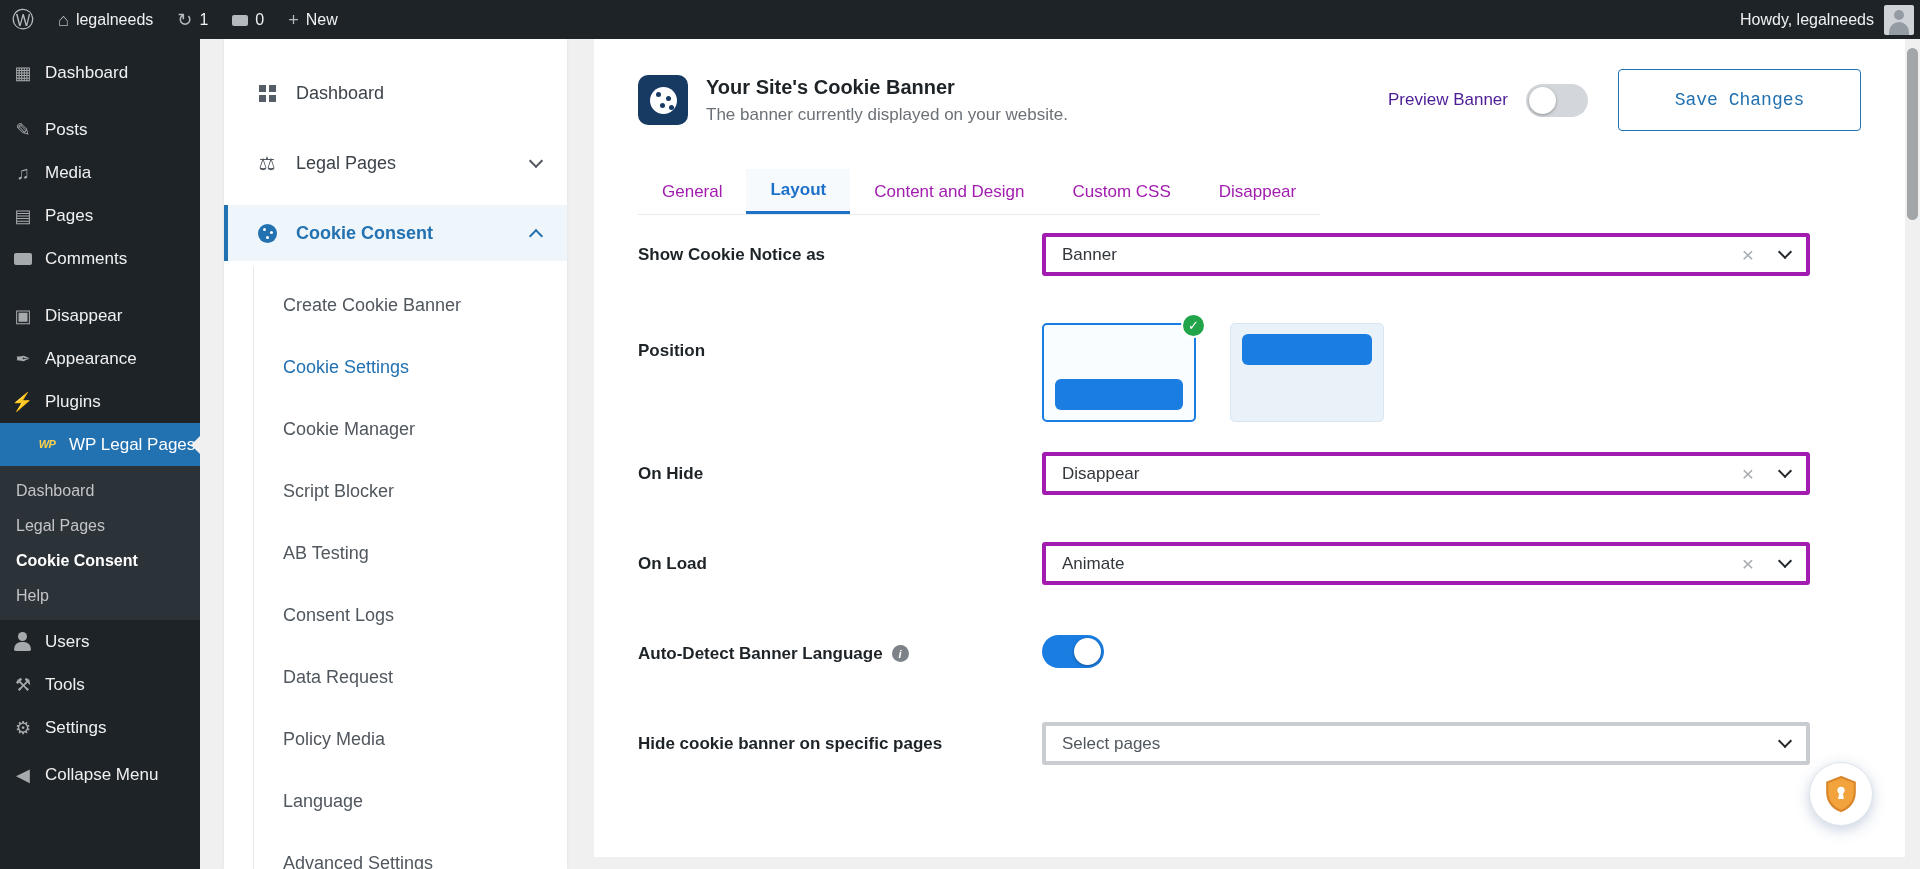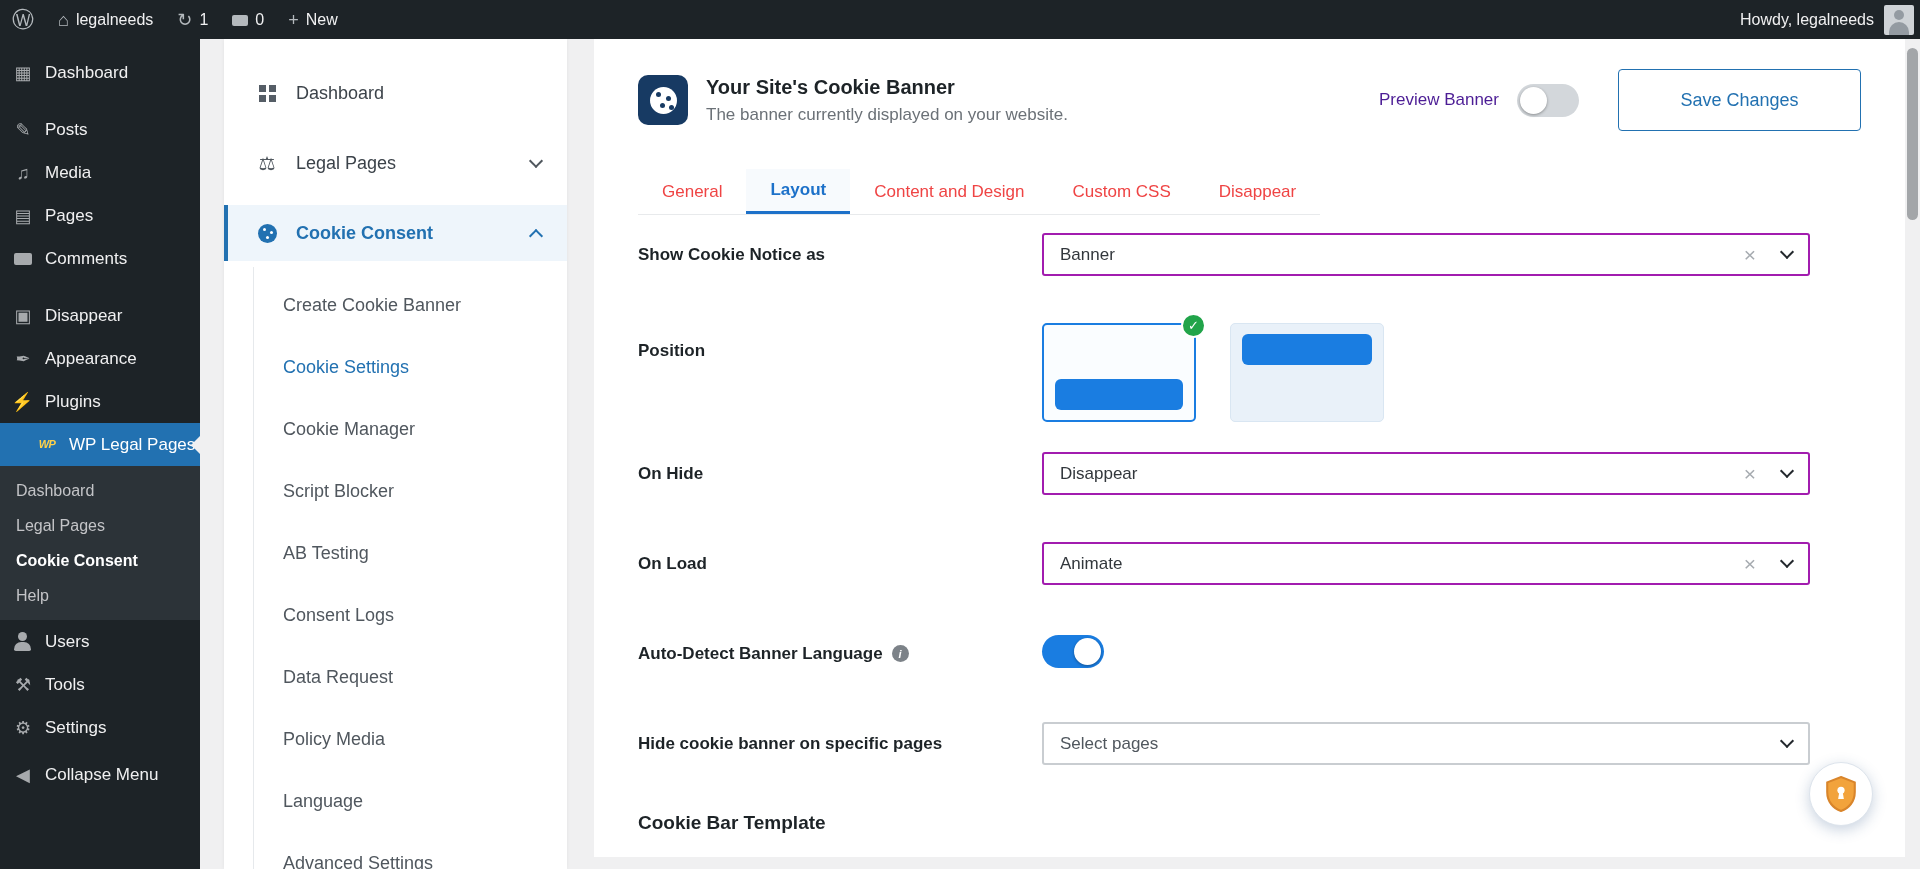--- a/index.html
+++ b/index.html
@@ -80,34 +80,34 @@
   .htext { margin-left:18px; }
   .title { font-size:20px; font-weight:bold; color:#1d2327; }
   .subtitle { font-size:17px; color:#6b7177; margin-top:6px; }
   .preview-wrap { margin-left:auto; display:flex; align-items:center; gap:18px; }
   .preview-label { font-size:17px; color:#4c1d95; }
   .switch { position:relative; width:62px; height:33px; border-radius:17px; display:inline-block; cursor:pointer; flex-shrink:0; }
   .switch .knob { position:absolute; top:3px; width:27px; height:27px; border-radius:50%; background:#fff;
     box-shadow:0 1px 3px rgba(0,0,0,0.35); }
   .switch.off { background:#d3d7db; } .switch.off .knob { left:3px; }
   .switch.on  { background:#1a7de1; } .switch.on  .knob { right:3px; }
-  .save-btn { margin-left:39px; width:243px; height:62px; background:#fff; border:1px solid #2271b1; border-radius:4px;
-    color:#2271b1; font-size:18px; font-family:Liberation Sans, sans-serif; cursor:pointer; }
+  .save-btn { margin-left:30px; width:243px; height:62px; background:#fff; border:1px solid #2271b1; border-radius:4px;
+    color:#2271b1; font-size:18px; font-family:Liberation Mono, monospace; cursor:pointer; }
 
   .tabs { margin-top:38px; display:flex; border-bottom:1px solid #e8eaec; width:fit-content; }
-  .tab { padding:0 24px; height:45px; display:flex; align-items:center; font-size:17px; color:#ef4444; cursor:pointer; }
+  .tab { padding:0 24px; height:45px; display:flex; align-items:center; font-size:17px; color:#a21caf; cursor:pointer; }
   .tab.active { color:#1d71c9; font-weight:600; border-bottom:3px solid #1d71c9; background:#f7fafd; }
 
   .form { margin-top:18px; }
   .frow { display:flex; align-items:center; min-height:43px; margin-bottom:47px; }
   .frow.top-align { align-items:flex-start; }
   .frow.top-align .flabel { margin-top:18px; }
   .flabel { width:404px; flex-shrink:0; font-weight:600; font-size:17px; color:#1d2327; display:flex; align-items:center; gap:9px; }
   .fcontrol { width:768px; }
-  .sel { height:43px; border:2px solid #a21caf; border-radius:3px; background:#fff;
+  .sel { height:43px; border:4px solid #a21caf; border-radius:3px; background:#fff;
     display:flex; align-items:center; padding:0 16px; cursor:pointer; }
   .sel.gray-border { border-color:#c9cdd1; }
   .sel .val { font-size:17px; color:#32373c; }
   .sel .val.muted { color:#50575e; }
   .sel .sp { flex:1; }
   .sel .x { color:#a6abb0; font-size:21px; margin-right:26px; line-height:1; cursor:pointer; }
   .sel-chev { width:10px; height:10px; border-right:2.5px solid #23282d; border-bottom:2.5px solid #23282d;
     transform:rotate(45deg); margin-top:-5px; cursor:pointer; }
 
   .pos-wrap { display:flex; gap:34px; }
@@ -383,21 +383,20 @@
         <div class="flabel">Hide cookie banner on specific pages</div>
         <div class="fcontrol">
           <div class="sel gray-border">
             <span class="val muted">Select pages</span>
             <span class="sp"></span>
             <span class="sel-chev"></span>
           </div>
         </div>
       </div>
 
-      <div class="section-heading">Cookie Bar Template</div>
 
     </div>
   </div>
 </main>
 
 <div class="float-help">
   <svg width="32" height="36" viewBox="0 0 30 34">
     <path d="M15 1 L28 6 V15 C28 24 22.5 30.5 15 33 C7.5 30.5 2 24 2 15 V6 Z" fill="#f2a33c" stroke="#d9852b" stroke-width="2"></path>
     <circle cx="15" cy="13.5" r="3.4" fill="#ffffff"></circle>
     <path d="M13.4 15 h3.2 l1.1 6.8 h-5.4 z" fill="#ffffff"></path>

